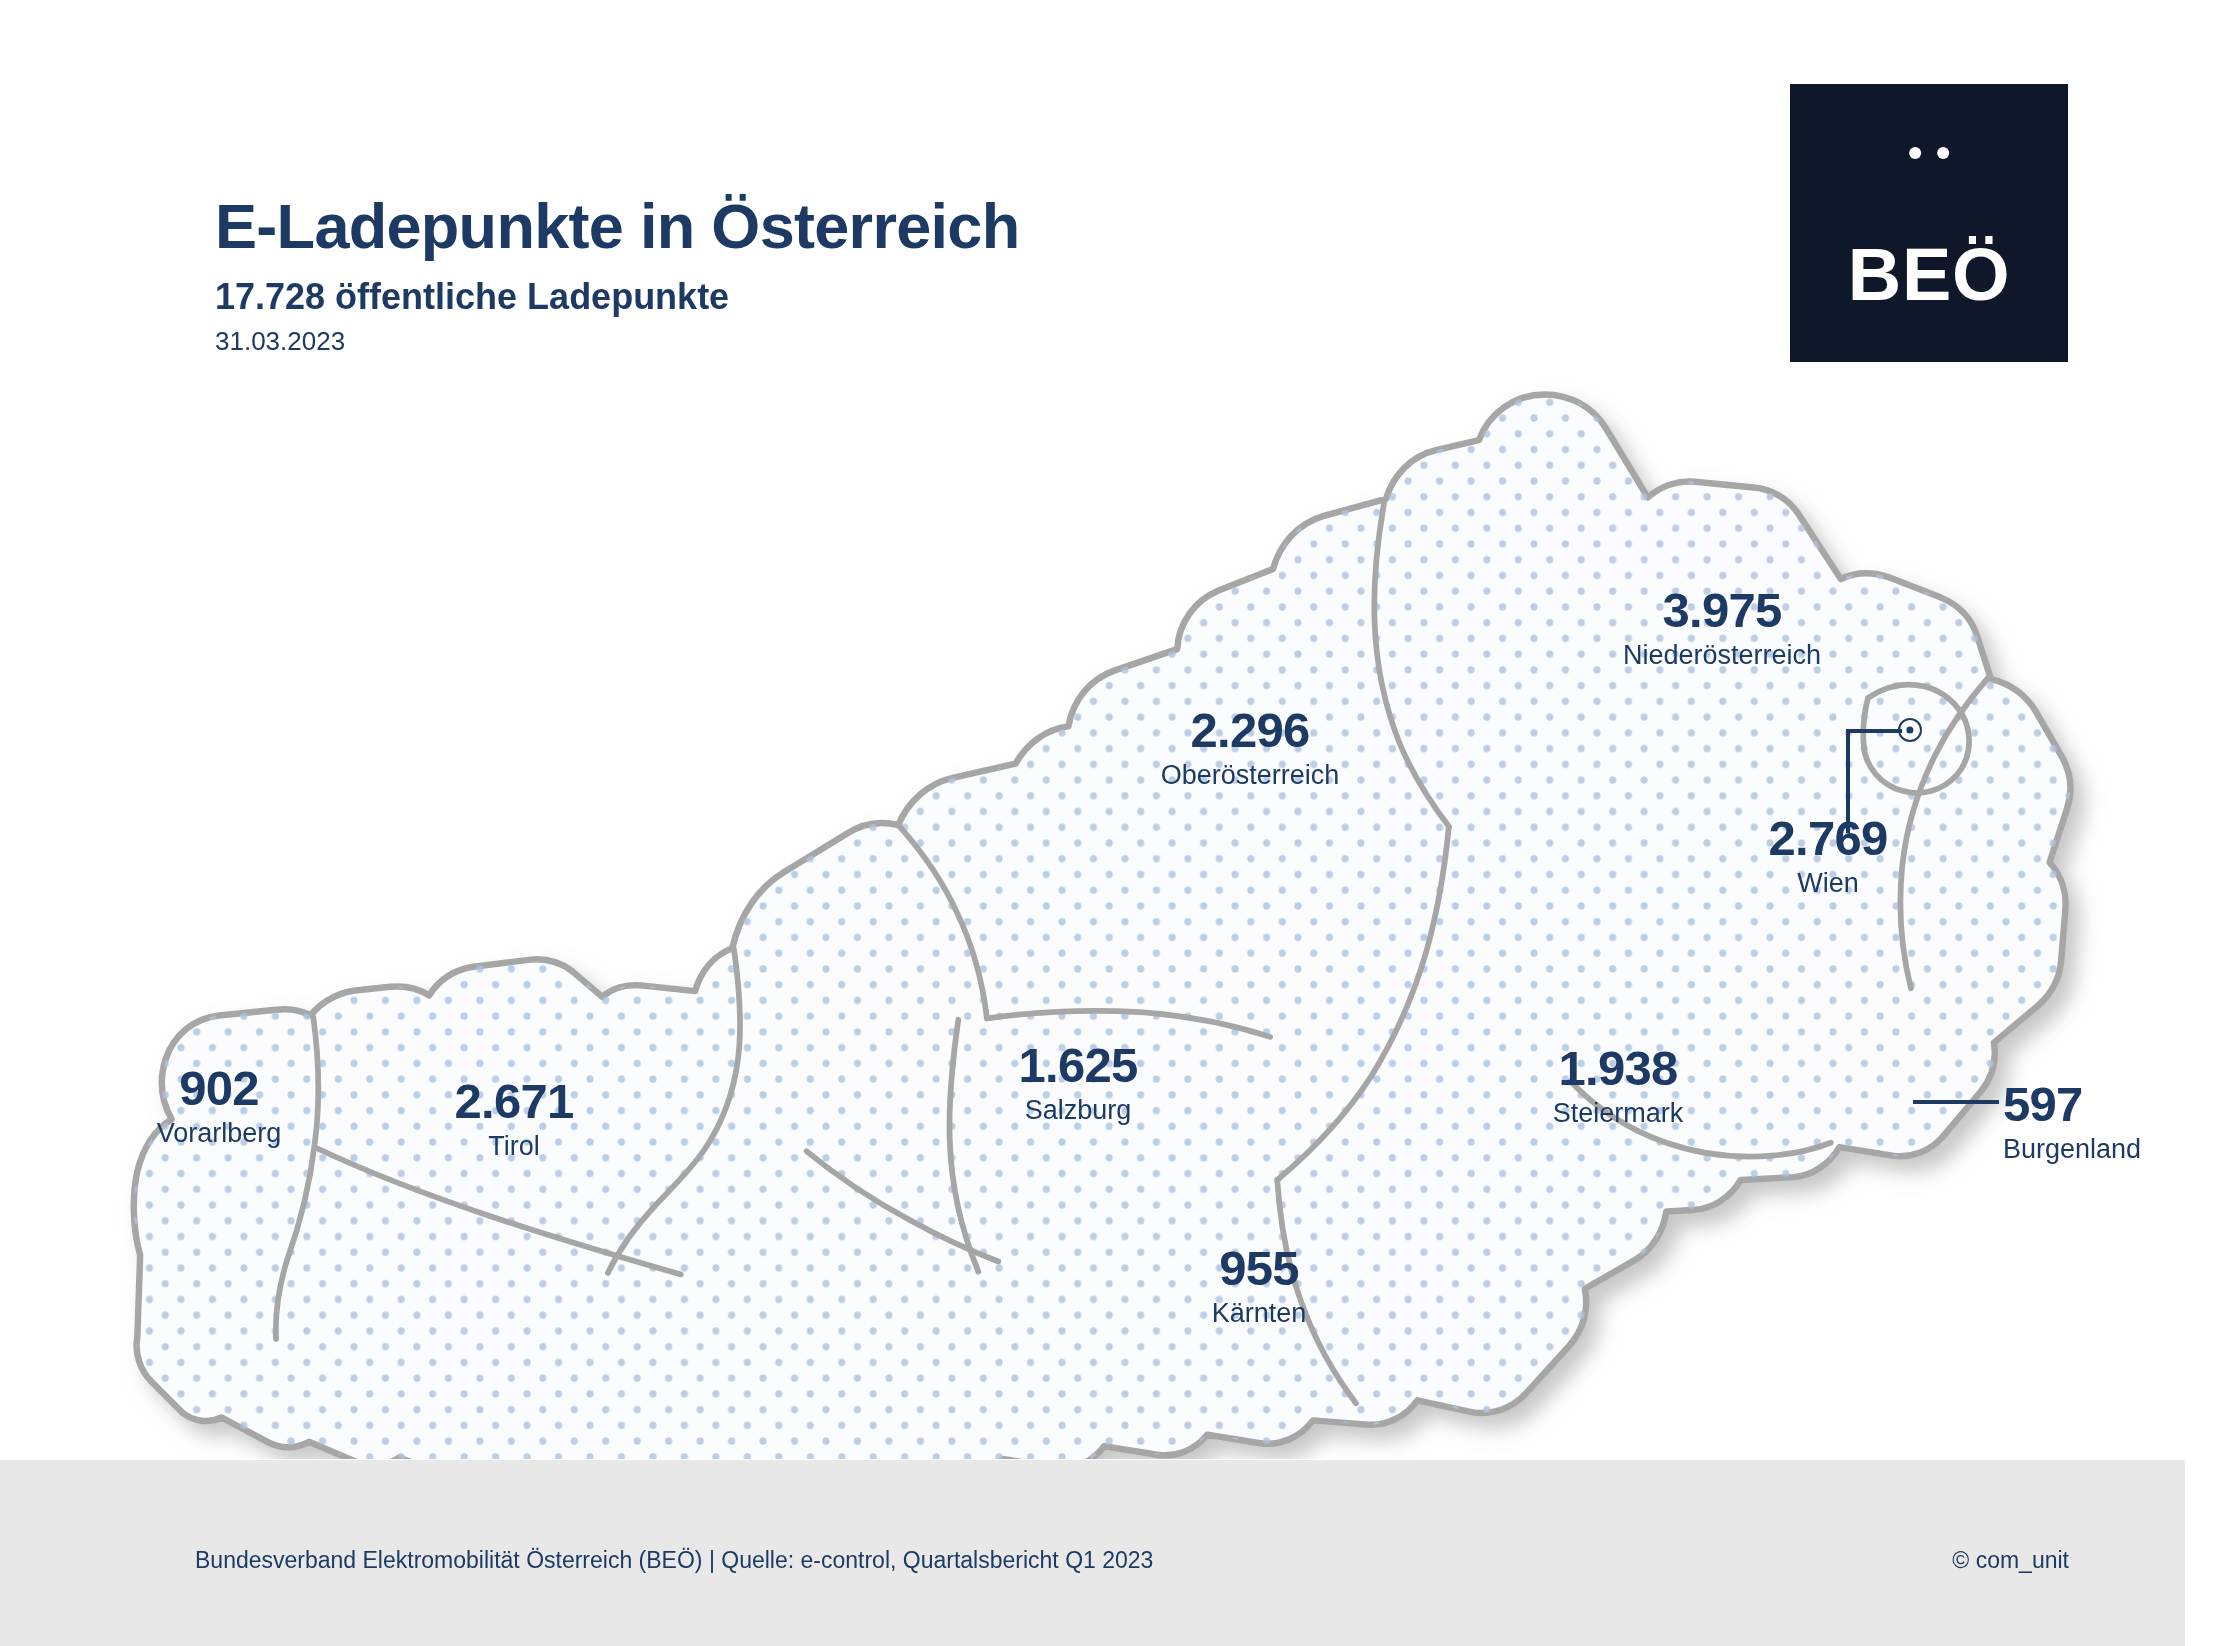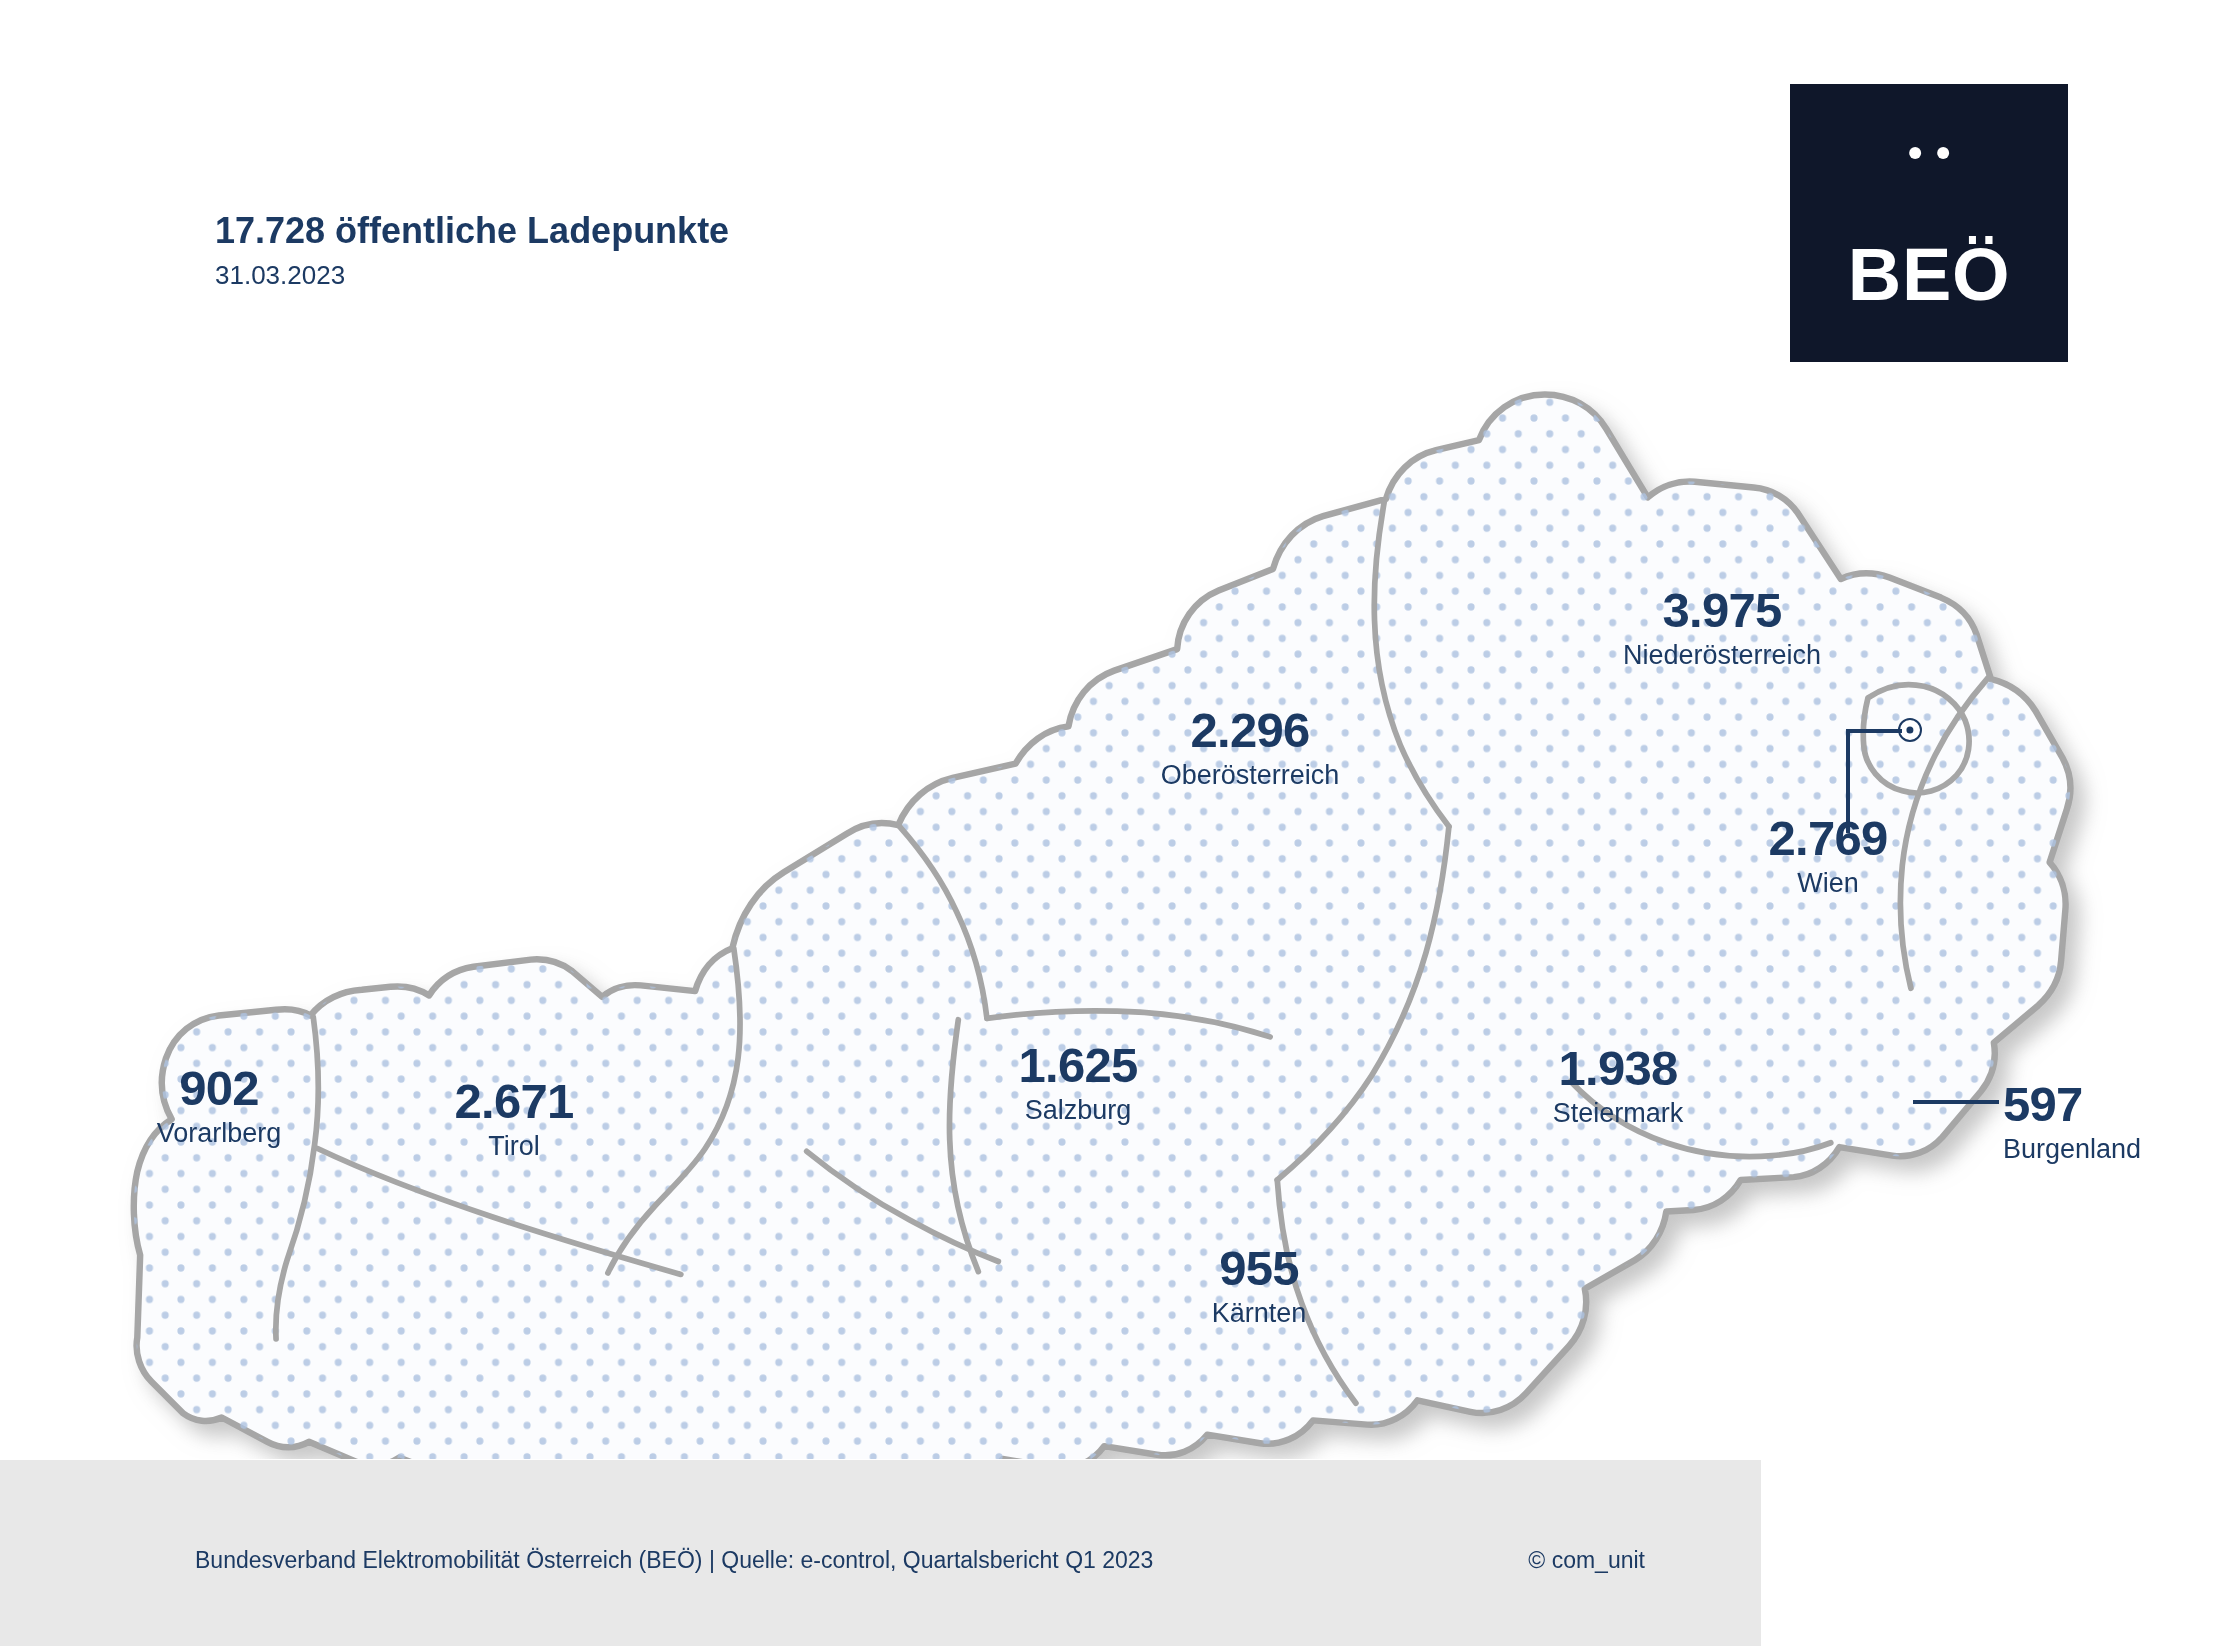--- a/index.html
+++ b/index.html
@@ -153,21 +153,21 @@
     background: #1c3a63;
     border-radius: 50%;
     transform: translate(-50%, -50%);
   }
 
   
   #footer {
     position: absolute;
     left: 0;
     bottom: 0;
-    width: 1761px;
+    width: 2185px;
     height: 187px;
     background: #e8e8e8;
   }
   #footer-left {
     position: absolute;
     left: 195px;
     top: 87px;
     font-size: 23px;
     color: #1c3a63;
   }
@@ -176,20 +176,21 @@
     right: 116px;
     top: 87px;
     font-size: 23px;
     color: #1c3a63;
   }
 </style>
 </head>
 <body>
 
 <div id="header">
+  <div id="title">E-Ladepunkte in Österreich</div>
   <div id="subtitle">17.728 öffentliche Ladepunkte</div>
   <div id="date">31.03.2023</div>
 </div>
 
 <div id="logo">
   <div id="logo-dots">
     <span></span>
       <span></span>
   </div>
   <div id="logo-text">BEÖ</div>

